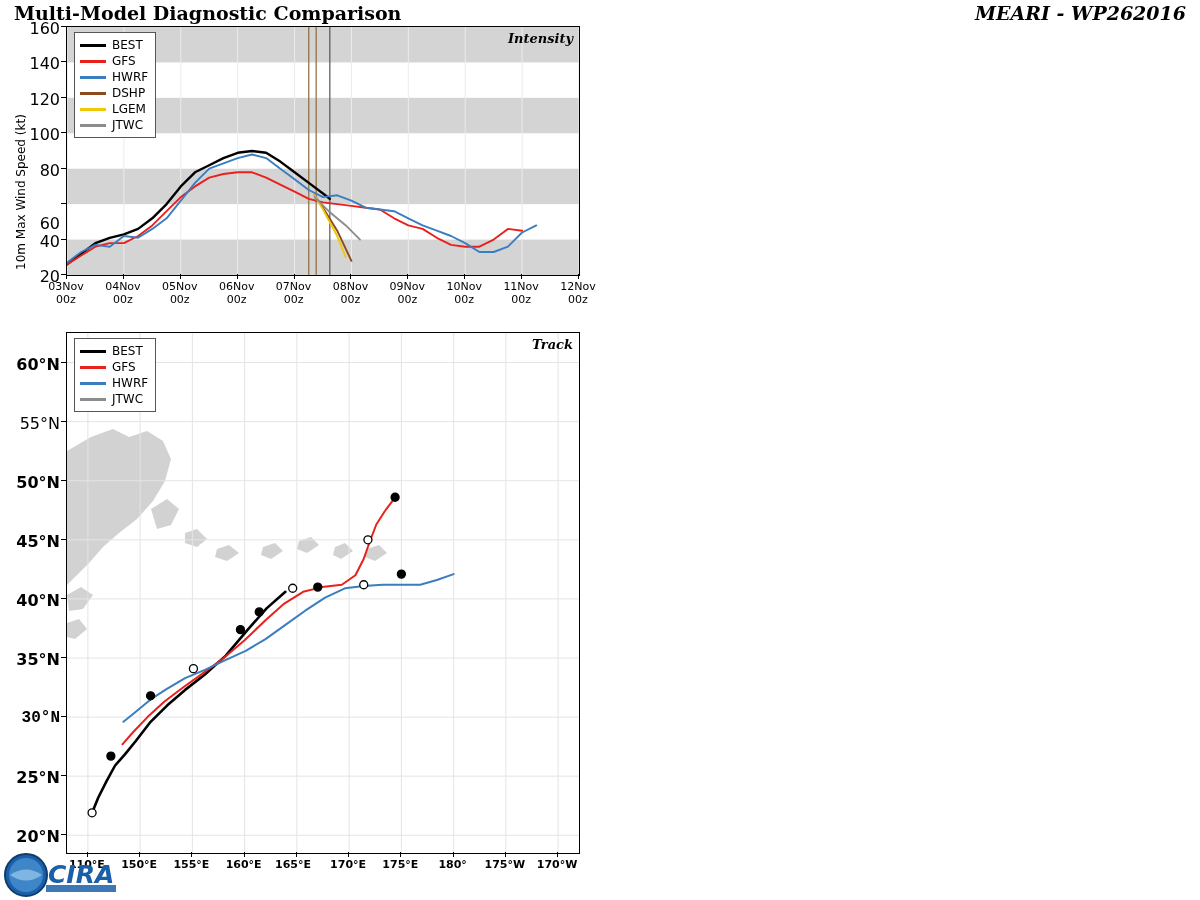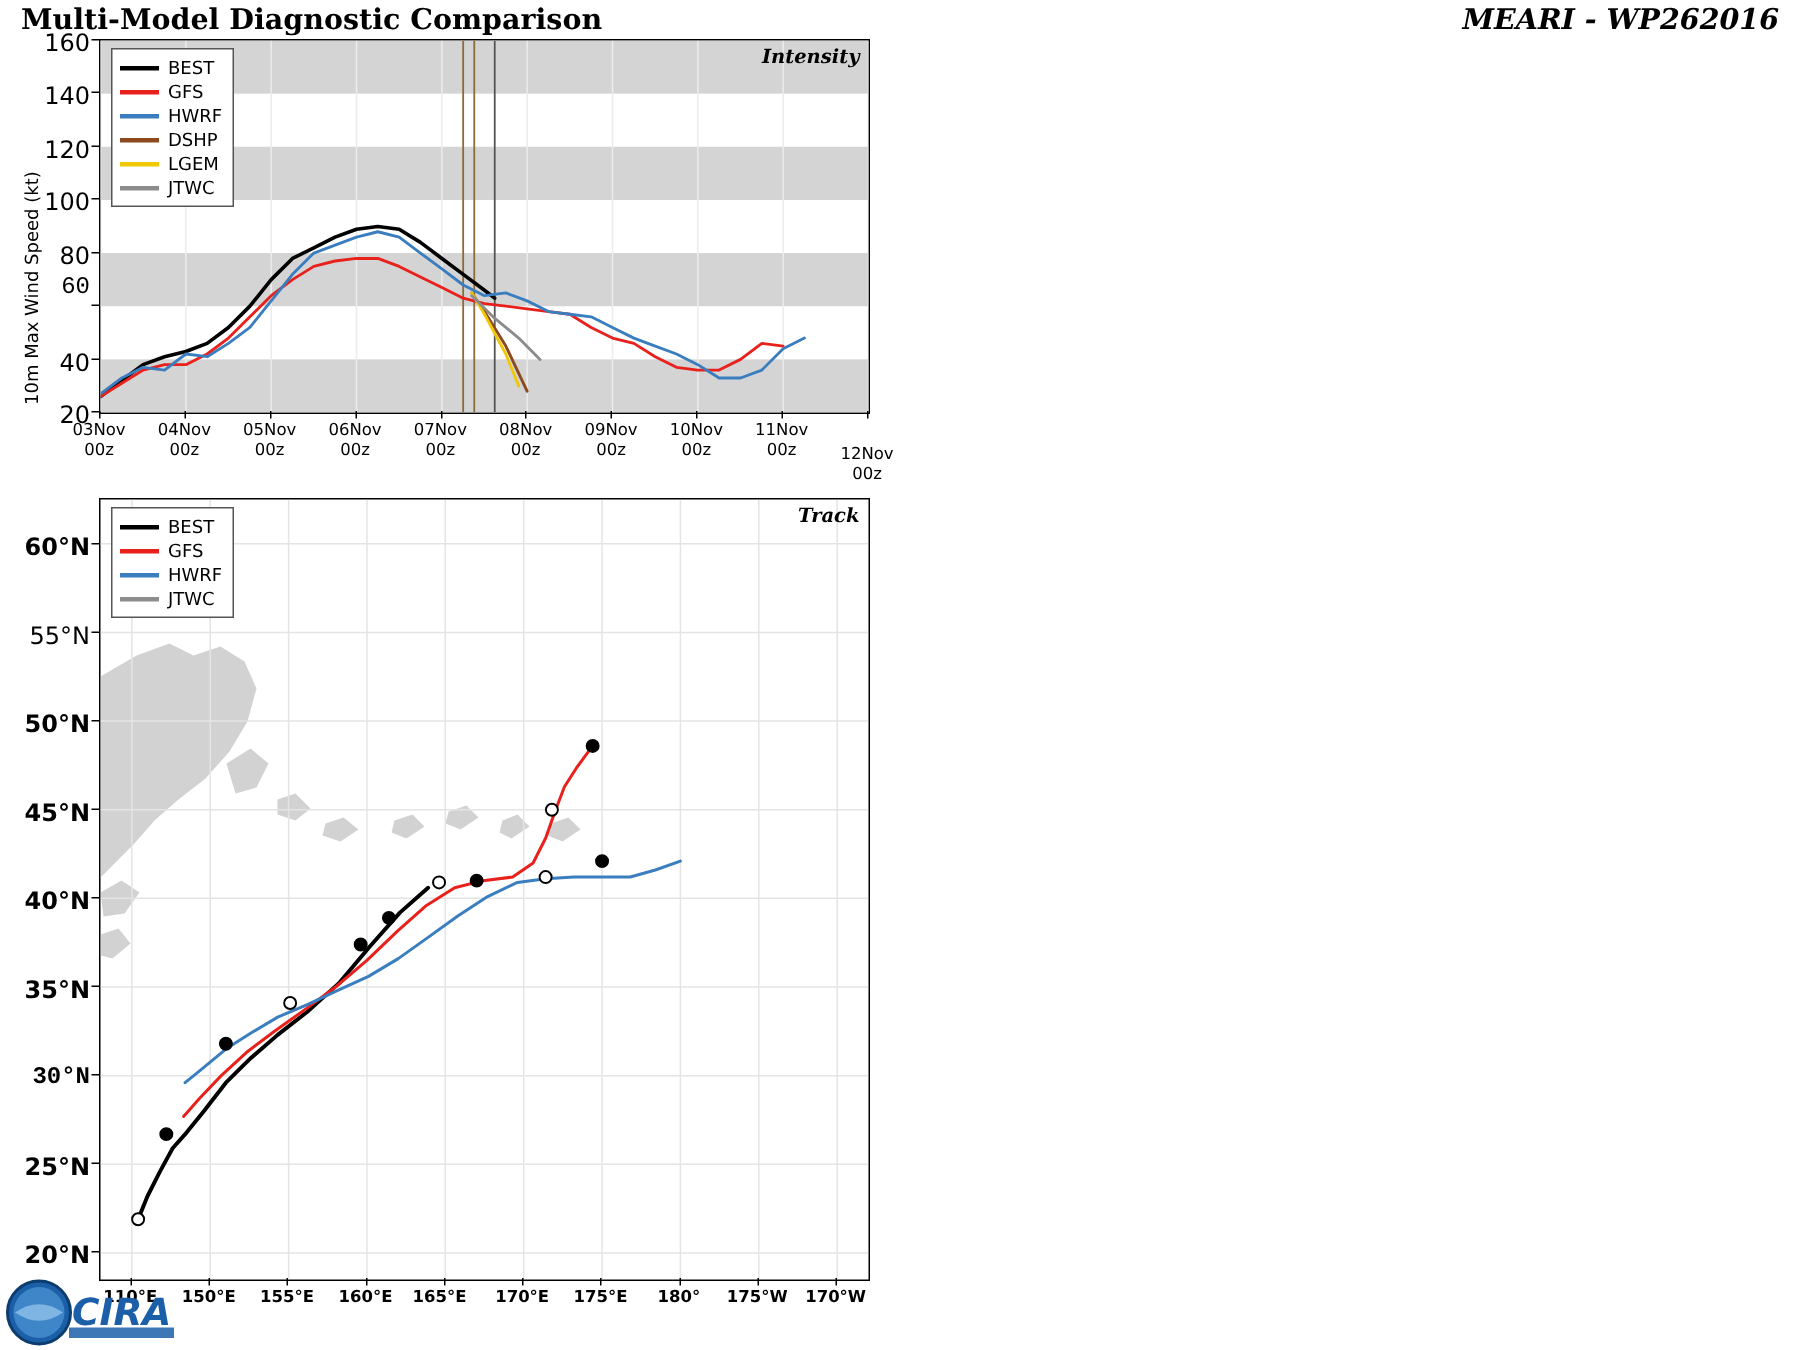--- a/index.html
+++ b/index.html
@@ -155,30 +155,30 @@
     <div class="xlab" style="left: 464.222px; top: 280px;">
       <div>10Nov</div>
       <div>00z</div>
     </div>
     <div class="tickmark-x" style="left: 521.111px; top: 274px;"></div>
     <div class="xlab" style="left: 521.111px; top: 280px;">
       <div>11Nov</div>
       <div>00z</div>
     </div>
     <div class="tickmark-x" style="left: 578px; top: 274px;"></div>
-    <div class="xlab" style="left: 578px; top: 296px;">
+    <div class="xlab" style="left: 578px; top: 280px;">
       <div>12Nov</div>
       <div>00z</div>
     </div>
     <div class="tickmark-y" style="left: 61px; top: 274px;"></div>
     <div class="ylab" style="left: 66px; top: 274px;">20</div>
     <div class="tickmark-y" style="left: 61px; top: 238.571px;"></div>
     <div class="ylab" style="left: 66px; top: 238.571px;">40</div>
     <div class="tickmark-y" style="left: 61px; top: 203.143px;"></div>
-    <div class="ylab" style="left: 66px; top: 189px; font-family: Liberation Mono, monospace;">60</div>
+    <div class="ylab" style="left: 66px; top: 221px;">60</div>
     <div class="tickmark-y" style="left: 61px; top: 167.714px;"></div>
     <div class="ylab" style="left: 66px; top: 167.714px;">80</div>
     <div class="tickmark-y" style="left: 61px; top: 132.286px;"></div>
     <div class="ylab" style="left: 66px; top: 132.286px;">100</div>
     <div class="tickmark-y" style="left: 61px; top: 96.8571px;"></div>
     <div class="ylab" style="left: 66px; top: 96.8571px;">120</div>
     <div class="tickmark-y" style="left: 61px; top: 61.4286px;"></div>
     <div class="ylab" style="left: 66px; top: 61.4286px;">140</div>
     <div class="tickmark-y" style="left: 61px; top: 26px;"></div>
     <div class="ylab" style="left: 66px; top: 26px;">160</div>

